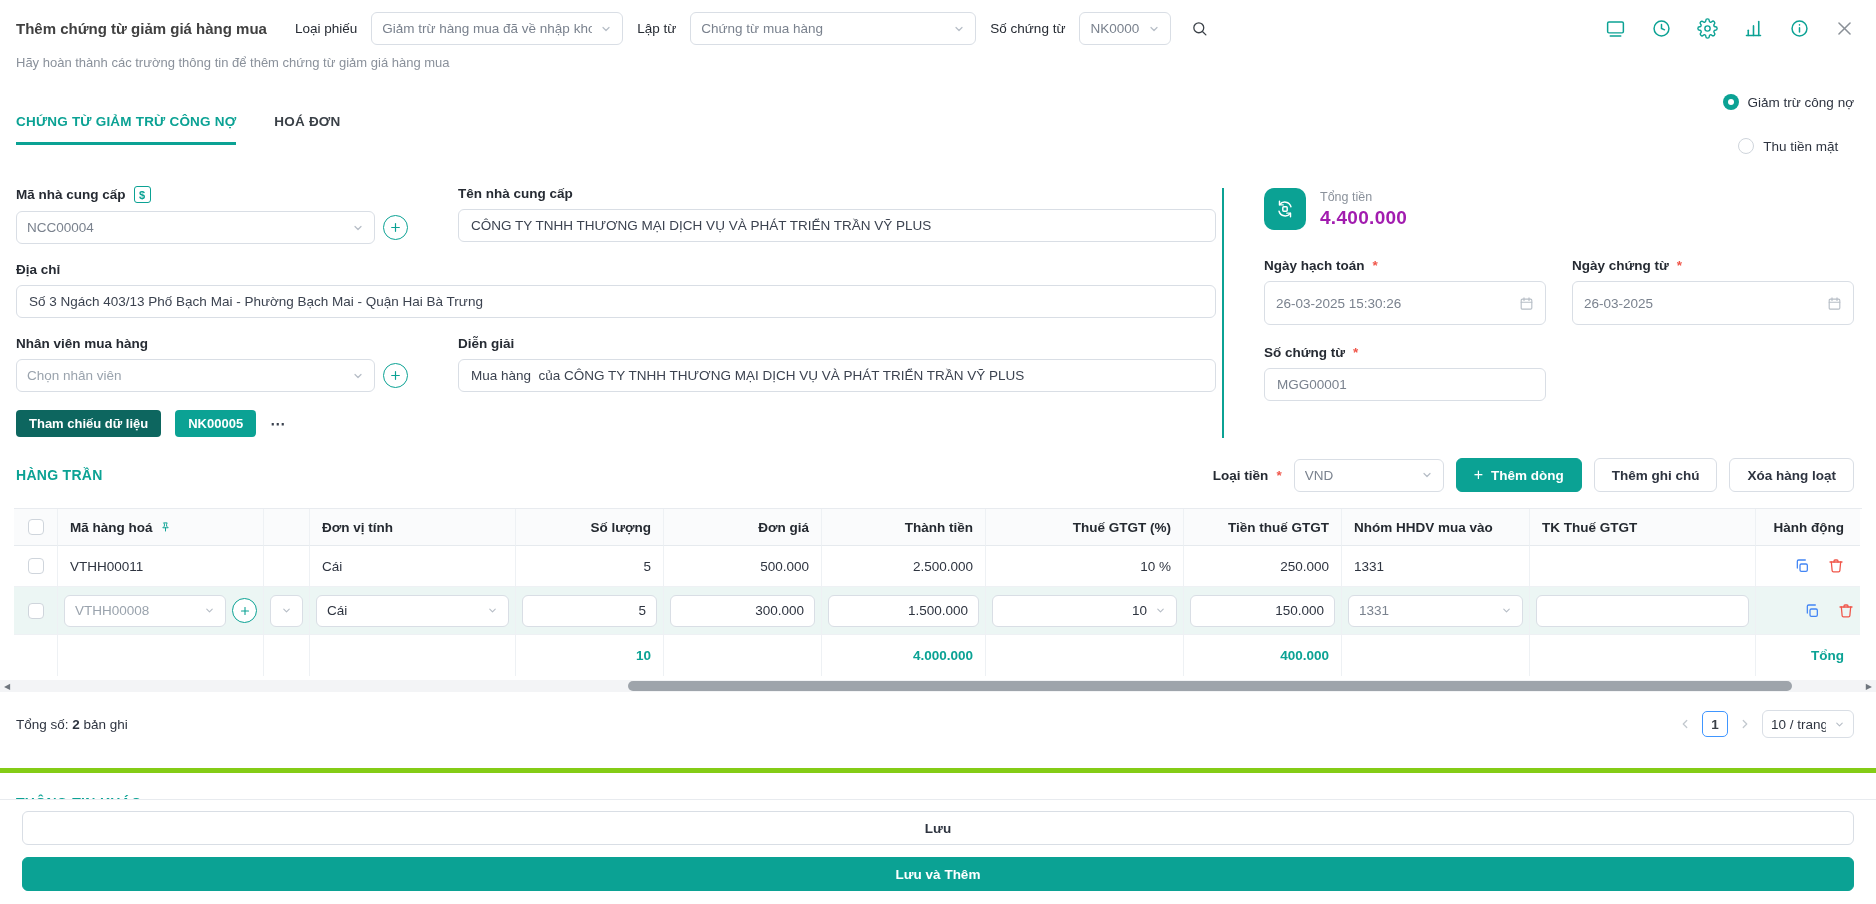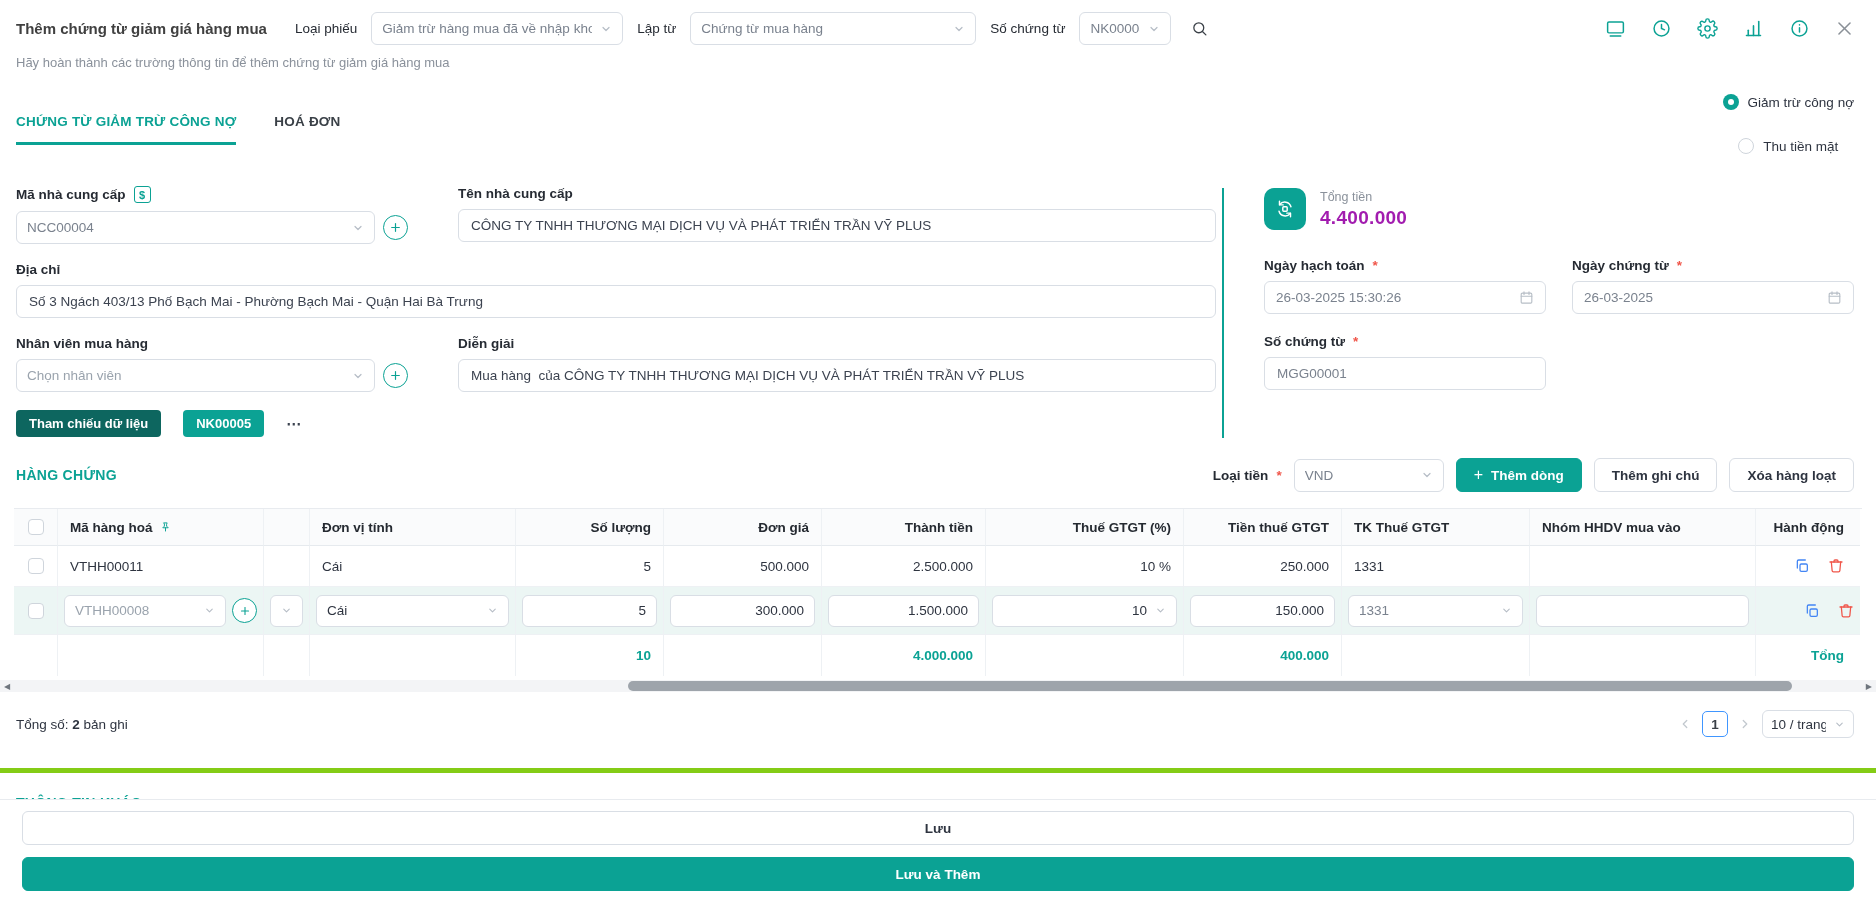--- a/index.html
+++ b/index.html
@@ -50,37 +50,37 @@
   .dollar-chip { display:inline-flex; align-items:center; justify-content:center; min-width:17px; height:17px;
     border:1.4px solid #0ba294; border-radius:3px; color:#0ba294; font-size:11px; font-weight:bold; padding:0 3px; }
   .control-row { display:flex; align-items:center; gap:8px; }
   .control-row .sel { flex:1; }
   .txt { height:33px; border:1px solid #d9dee5; border-radius:6px; padding:0 12px; width:100%;
     color:#3c4350; font-size:13.5px; font-family:"Liberation Sans",sans-serif; background:#fff; }
   .plus-btn { width:25px; height:25px; border-radius:50%; border:1.4px solid #0ba294; background:#fff;
     color:#0ba294; display:flex; align-items:center; justify-content:center; cursor:pointer; flex:none; }
   .placeholder .sel-val { color:#9aa3ad; }
 
-  .badges-row { display:flex; align-items:center; gap:22px; margin-top:6px; }
+  .badges-row { display:flex; align-items:center; gap:14px; margin-top:6px; }
   .badge { border-radius:4px; padding:6px 13px; font-weight:bold; color:#fff; font-size:13px; cursor:pointer; }
   .badge-dark { background:#0d665f; }
   .badge-teal { background:#0ba294; }
   .more-dots { color:#3c4350; font-weight:bold; font-size:15px; letter-spacing:2px; cursor:pointer; }
 
   .vdivider { width:2px; background:#0ba294; height:250px; margin:2px 40px 0 6px; flex:none; }
 
   .form-right { width:590px; padding-top:2px; }
   .total-block { display:flex; align-items:center; gap:14px; margin-bottom:28px; }
   .total-icon { width:42px; height:42px; border-radius:10px; background:#0ba294; display:flex;
     align-items:center; justify-content:center; color:#fff; flex:none; }
   .total-label { color:#8a919b; font-size:12.5px; margin-bottom:3px; }
   .total-value { color:#a21caf; font-size:19px; font-weight:bold; letter-spacing:.3px; }
   .dates-row { display:flex; gap:26px; margin-bottom:20px; }
   .dates-row .fgroup { flex:1; }
-  .date-box { display:flex; align-items:center; justify-content:space-between; height:33px;
+  .date-box { display:flex; align-items:center; justify-content:space-between; height:44px;
     border:1px solid #d9dee5; border-radius:6px; padding:0 11px; color:#7a828e; cursor:pointer; background:#fff; }
   .docno-group { width:282px; }
   .docno-group .txt { color:#7a828e; }
 
   
   .items-toolbar { display:flex; align-items:center; padding:20px 22px 14px 16px; }
   .section-title { color:#0ba294; font-size:14px; font-weight:bold; letter-spacing:.3px; }
   .toolbar-right { margin-left:auto; display:flex; align-items:center; gap:12px; }
   .sel-currency { width:150px; }
   .btn { height:34px; border-radius:6px; display:inline-flex; align-items:center; justify-content:center;
@@ -375,21 +375,21 @@
         <div class="flabel">
             <span>Số chứng từ</span>
             <span class="req">*</span>
           </div>
         <input class="txt" value="MGG00001" style="">
       </div>
     </div>
   </div>
 
   <div class="items-toolbar">
-    <div class="section-title">HÀNG CHỨNG</div>
+    <div class="section-title">HÀNG TRẦN</div>
     <div class="toolbar-right">
       <span class="flabel" style="margin-bottom:0;">
           <span>Loại tiền</span>
           <span class="req">*</span>
         </span>
       <div class="sel sel-currency">
         <span class="sel-val">VND</span>
         <svg width="12" height="12" viewBox="0 0 24 24" fill="none" stroke="#b6bdc6" stroke-width="2.4" stroke-linecap="round" stroke-linejoin="round">
             <polyline points="6 9 12 15 18 9"></polyline>
           </svg>
@@ -430,24 +430,24 @@
       <div class="tc num">
           <span>Thành tiền</span>
         </div>
       <div class="tc num">
           <span>Thuế GTGT (%)</span>
         </div>
       <div class="tc num">
           <span>Tiền thuế GTGT</span>
         </div>
       <div class="tc">
+          <span>Nhóm HHDV mua vào</span>
+        </div>
+      <div class="tc">
           <span>TK Thuế GTGT</span>
-        </div>
-      <div class="tc">
-          <span>Nhóm HHDV mua vào</span>
         </div>
       <div class="tc right-pad">
           <span>Hành động</span>
         </div>
     </div>
 
     <div class="tgrid trow">
       <div class="tc">
           <span class="cb"></span>
         </div>

